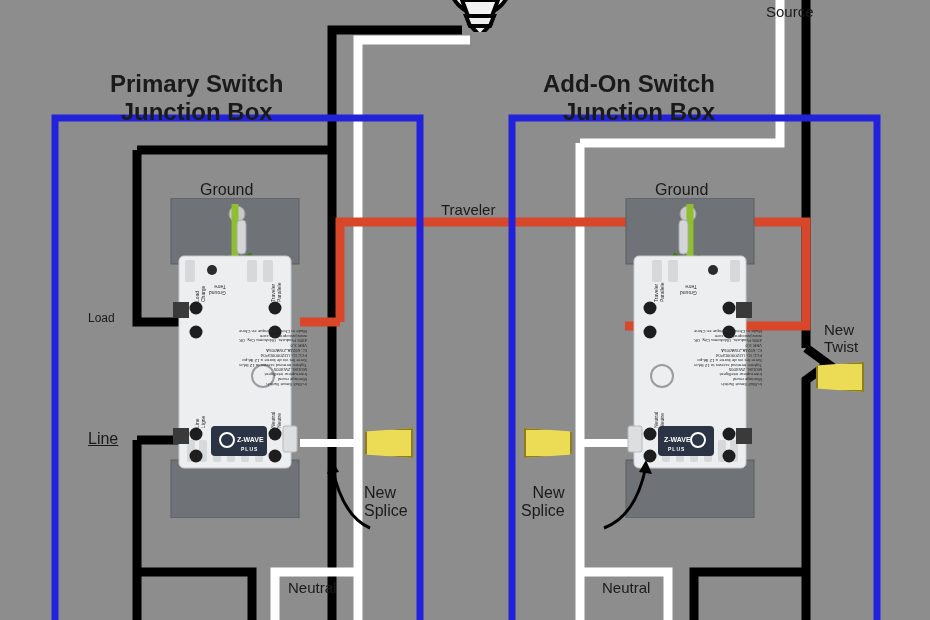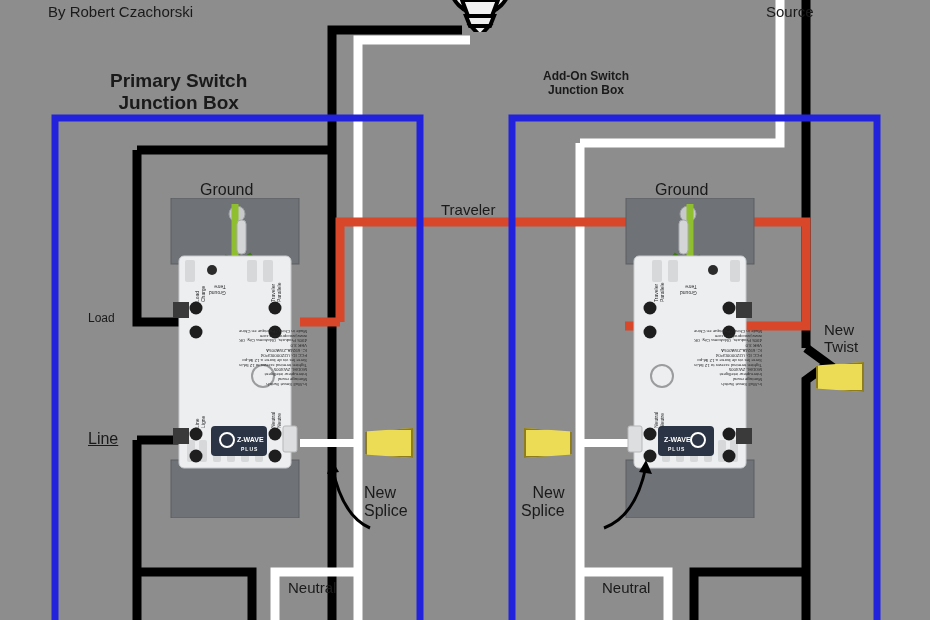--- a/index.html
+++ b/index.html
@@ -196,25 +196,24 @@
 
   <svg width="140" height="90" style="position:absolute;left:318px;top:450px;">
     <path d="M52,78 Q24,66 14,16" fill="none" stroke="#000" stroke-width="3"></path>
     <path d="M14,10 L9,24 L21,22 Z" fill="#000"></path>
   </svg>
   <svg width="140" height="90" style="position:absolute;left:574px;top:450px;">
     <path d="M30,78 Q62,66 72,16" fill="none" stroke="#000" stroke-width="3"></path>
     <path d="M72,10 L65,22 L78,24 Z" fill="#000"></path>
   </svg>
 
-  <div class="lbl" style="left:48px;top:3px;font-size:15px;">By Robert Czachorski</div>
-
-  <div class="lbl bold" style="left:110px;top:70px;font-size:19px;text-align:center;">Primary Switch
+
+  <div class="lbl bold" style="left:110px;top:70px;font-size:24px;text-align:center;">Primary Switch
 Junction Box</div>
-  <div class="lbl bold" style="left:543px;top:70px;font-size:12px;text-align:center;">Add-On Switch
+  <div class="lbl bold" style="left:543px;top:70px;font-size:24px;text-align:right;">Add-On Switch
 Junction Box</div>
   <div class="lbl" style="left:766px;top:-14px;font-size:15px;text-align:center;">Power
 Source</div>
 
   <div class="lbl" style="left:200px;top:181px;font-size:16px;">Ground</div>
   <div class="lbl" style="left:655px;top:181px;font-size:16px;">Ground</div>
 
   <div class="lbl" style="left:88px;top:312px;font-size:12px;">Load</div>
   <div class="lbl" style="left:88px;top:430px;font-size:16px;text-decoration:underline;">Line</div>
 

